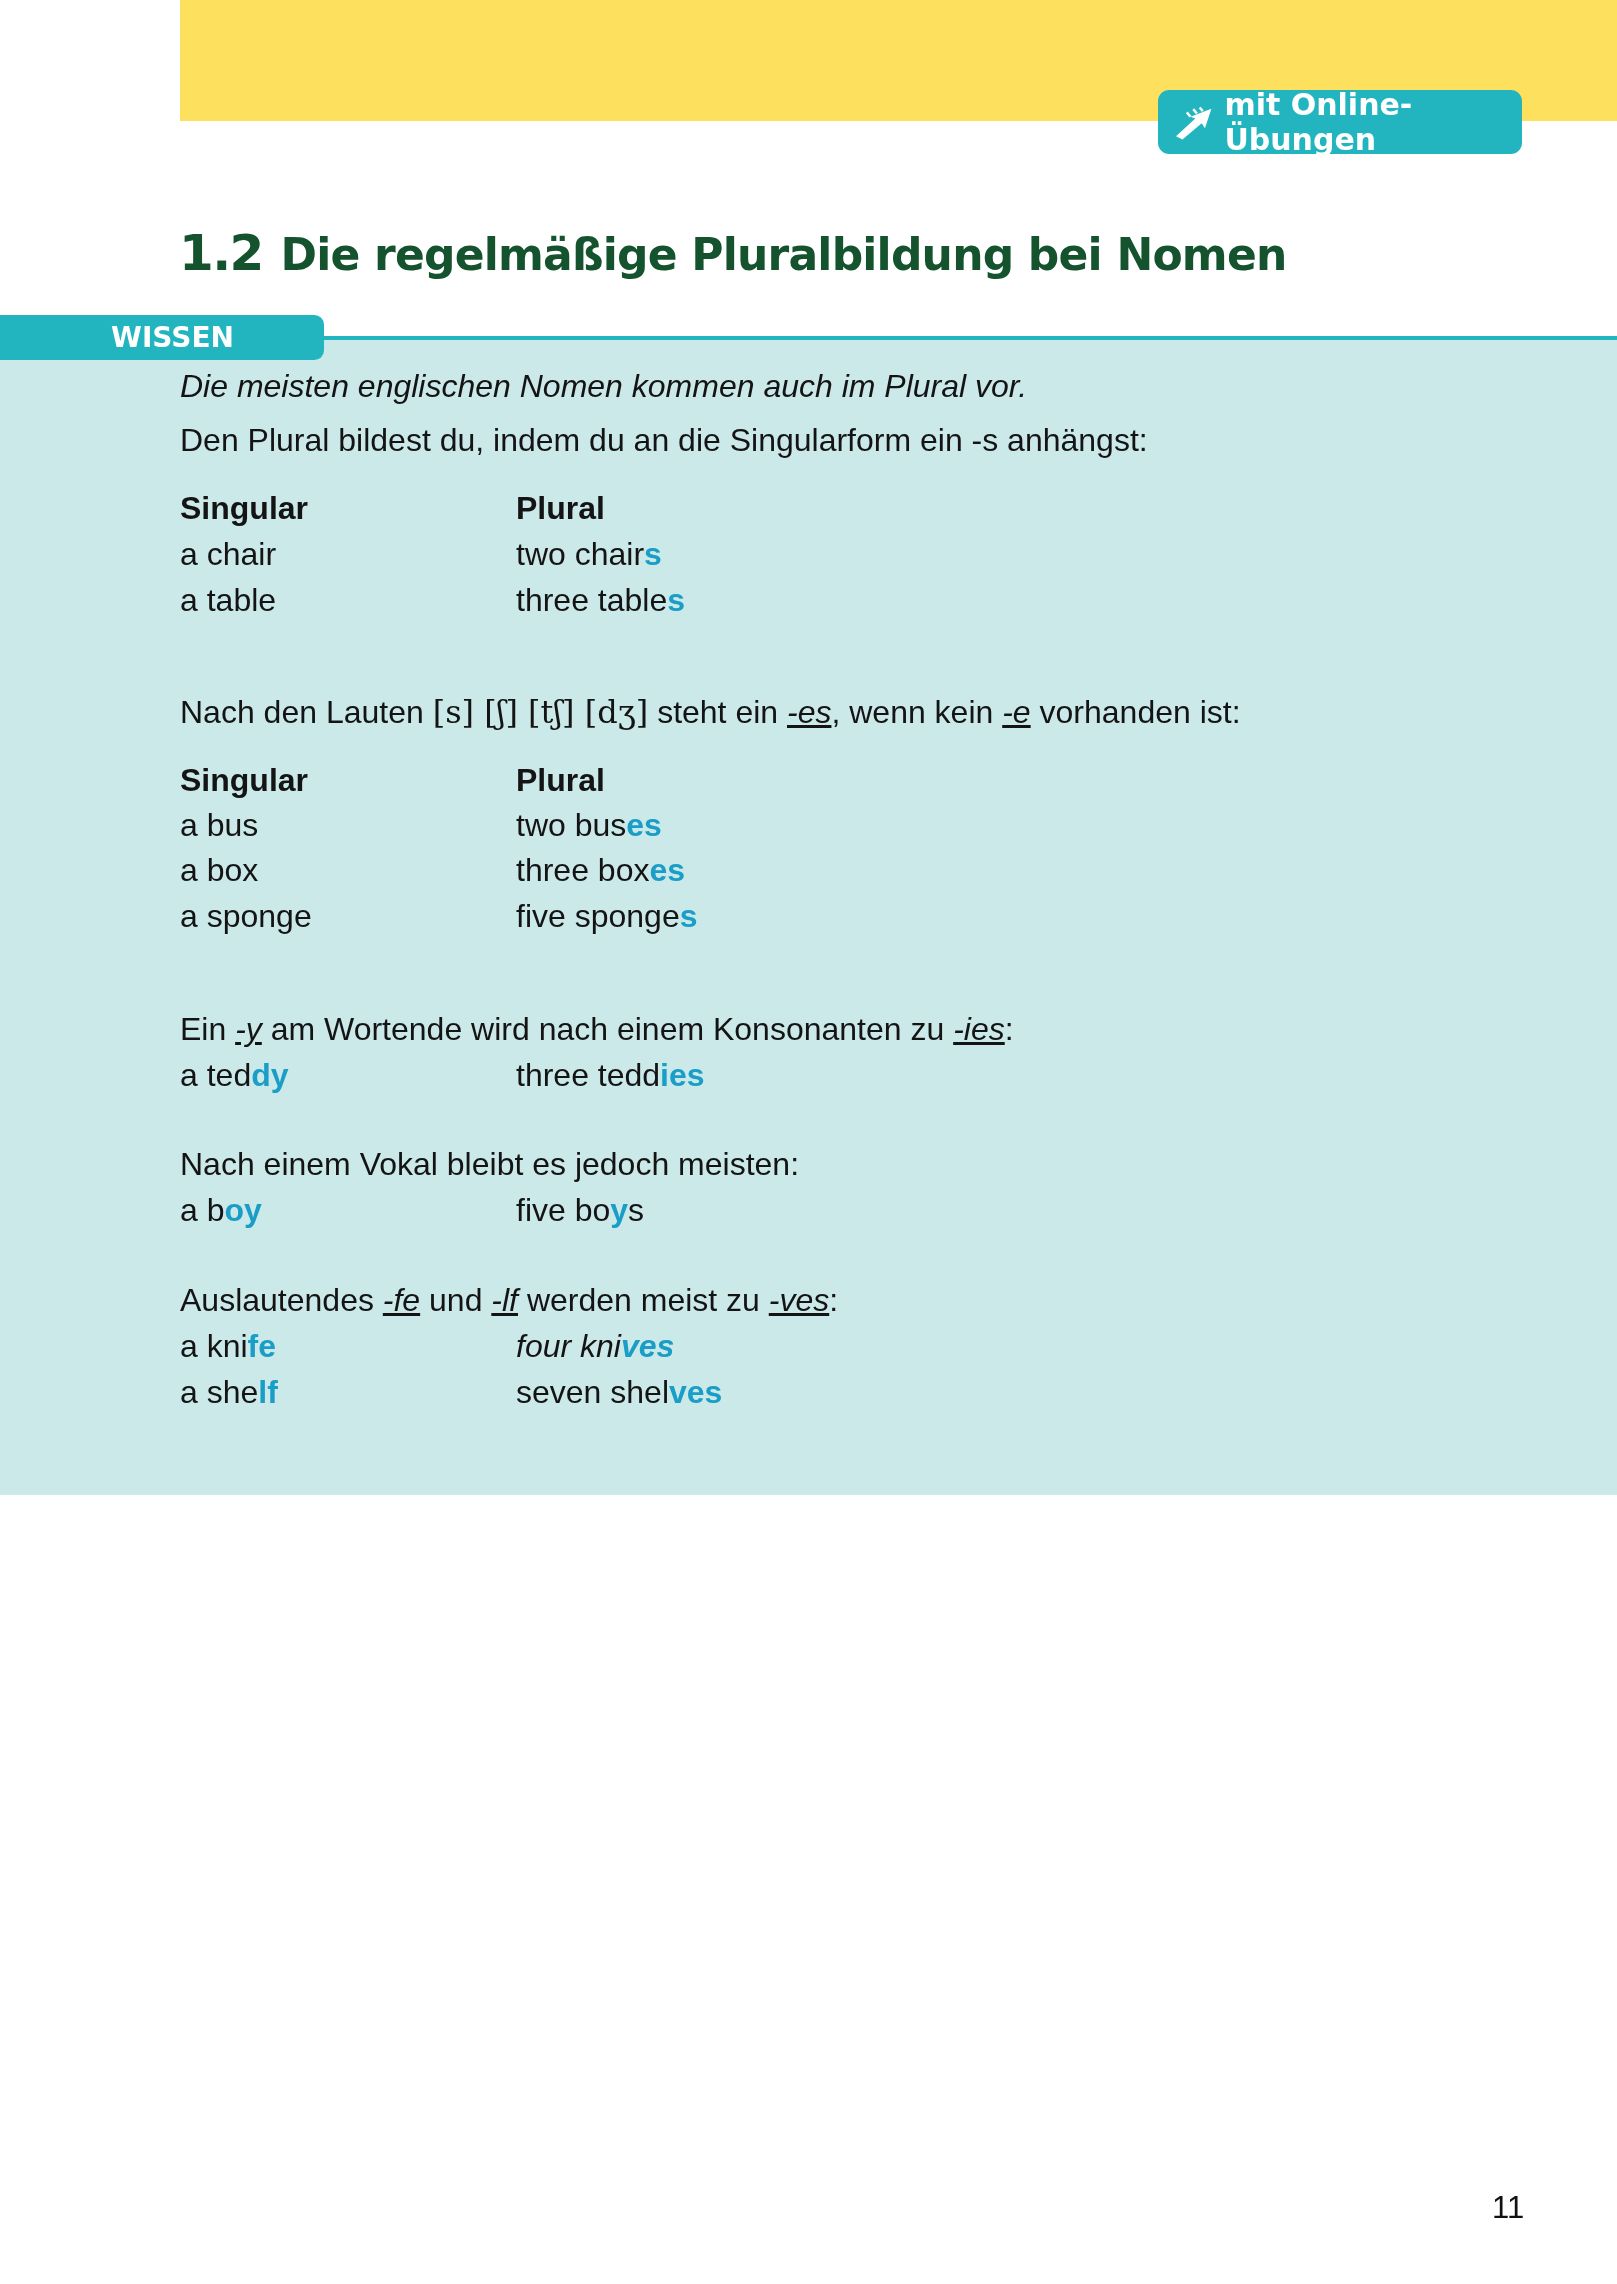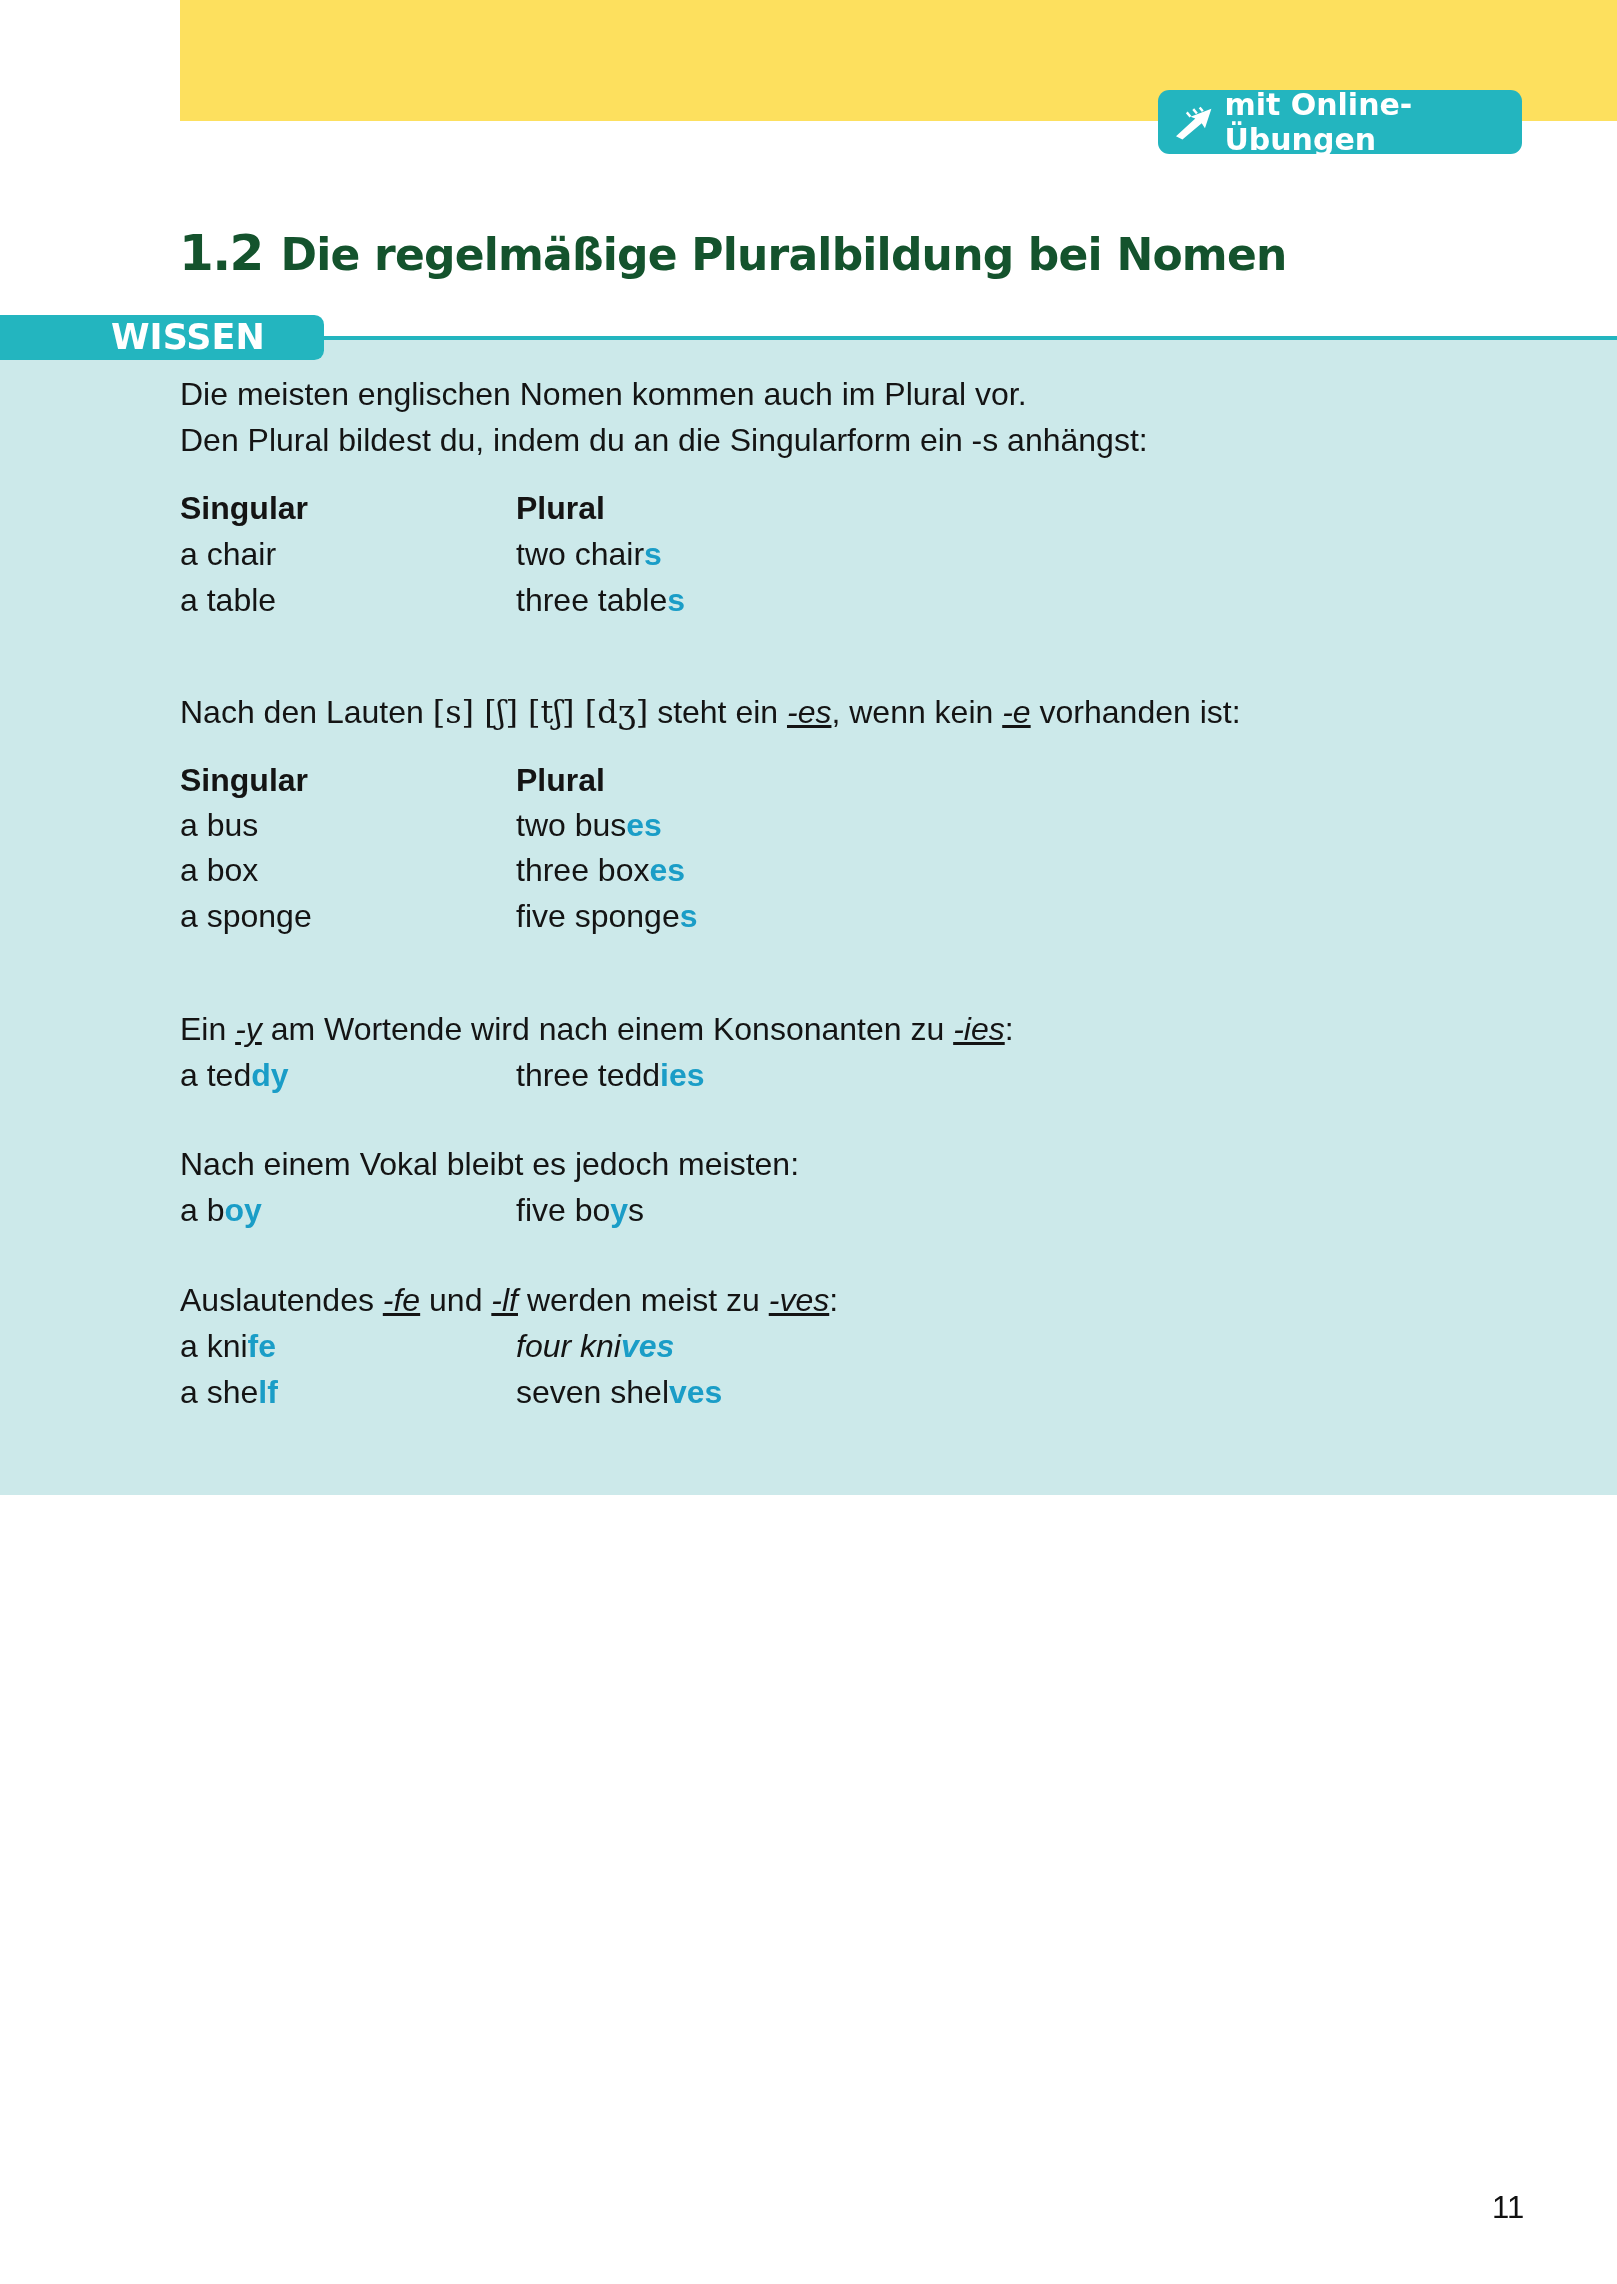--- a/index.html
+++ b/index.html
@@ -33,21 +33,21 @@
 
   .wissen-line {
     position:absolute; left:0; right:0; top:336px; height:4px; background:#23b5bf;
   }
   .wissen-box {
     position:absolute; left:0; right:0; top:340px; height:1155px; background:#cce9ea;
   }
   .wissen-tab {
     position:absolute; left:0; top:315px; width:324px; height:45px;
     background:#23b5bf; border-radius:0 9.7px 9.7px 0;
-    color:#ffffff; font-family:"DejaVu Sans", sans-serif; font-weight:bold; font-size:35px;
+    color:#ffffff; font-family:"DejaVu Sans", sans-serif; font-weight:bold; font-size:28px;
     box-sizing:border-box; padding-left:111px; line-height:45px;
   }
 
   .line {
     position:absolute; left:180px; font-size:32px; line-height:45px; height:45px; white-space:nowrap;
   }
   .col2 { position:absolute; left:516px; font-size:32px; line-height:45px; height:45px; white-space:nowrap; }
   .bold { font-weight:bold; }
   .hl { color:#1a9dc7; font-weight:bold; }
   .ipa { font-family:"DejaVu Serif", "Liberation Serif", serif; }
@@ -78,21 +78,21 @@
 </div>
 
 <div class="heading">
   <span class="num">1.2</span><span class="title">Die regelmäßige Pluralbildung bei Nomen</span>
 </div>
 
 <div class="wissen-box"></div>
 <div class="wissen-line"></div>
 <div class="wissen-tab">WISSEN</div>
 
-<div class="line" style="top:372px;">Die meisten englischen Nomen kommen auch im Plural vor.</div>
+<div class="line" style="top:364px;font-style:italic;">Die meisten englischen Nomen kommen auch im Plural vor.</div>
 <div class="line" style="top:418px;">
   <span>Den Plural bildest du, indem du an die Singularform ein </span><span>-s</span><span> anhängst:</span>
 </div>
 
 <div class="line bold" style="top:486px;">Singular</div>
 <div class="col2 bold" style="top:486px;">Plural</div>
 
 <div class="line" style="top:532px;text-align:center;">a chair</div>
 <div class="col2" style="top:532px;"><span>two chair</span><span class="hl">s</span></div>
 

